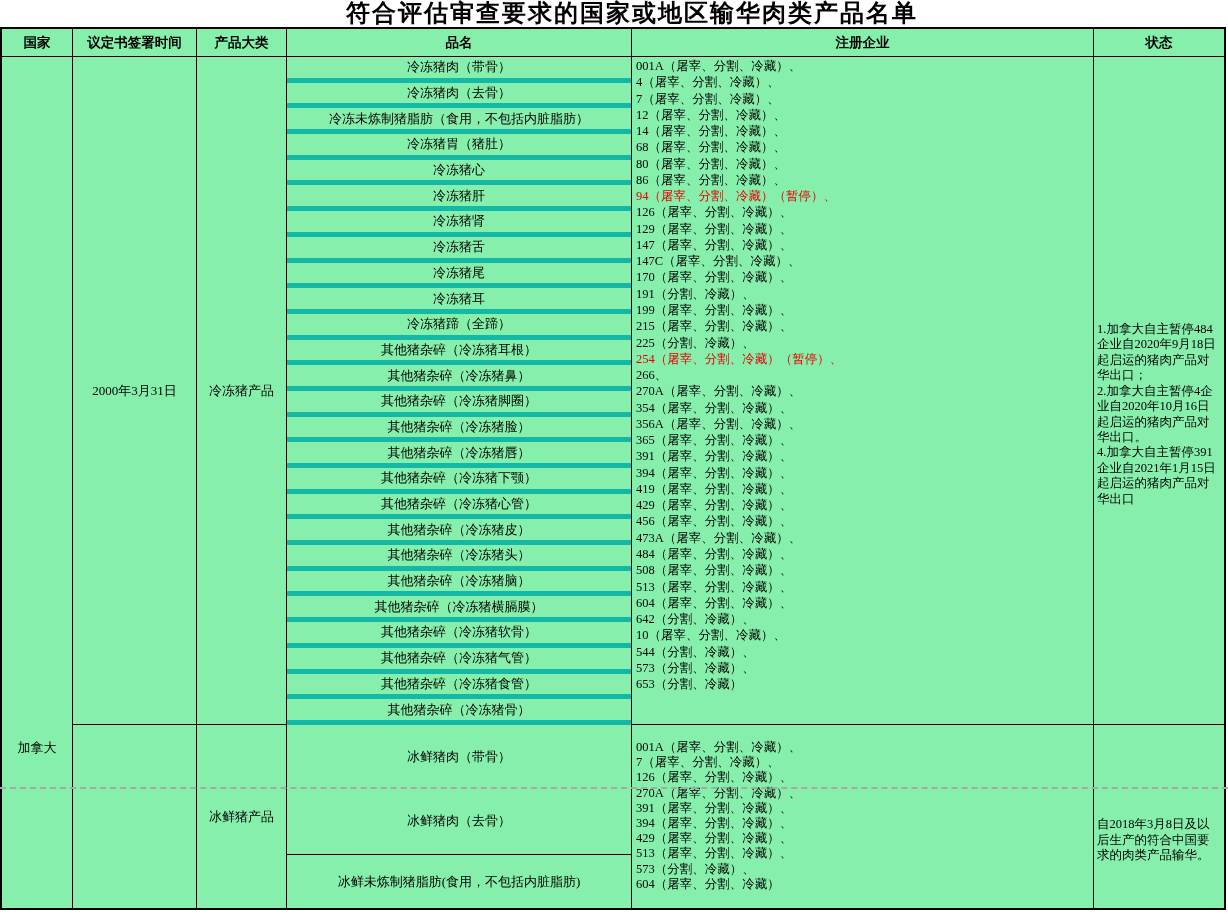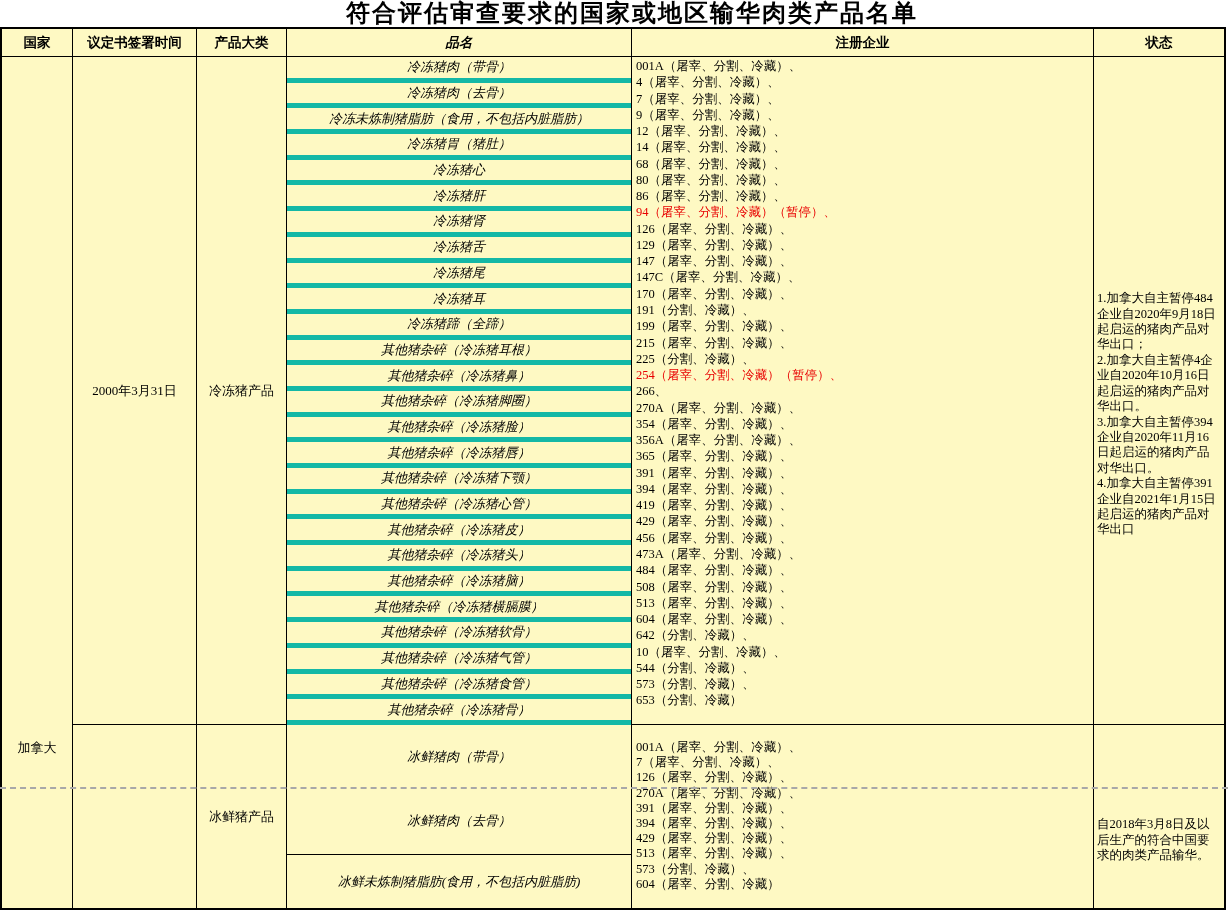--- a/index.html
+++ b/index.html
@@ -1,30 +1,30 @@
 <!DOCTYPE html>
 <html><head>
 <meta charset="utf-8">
 <style>
   html,body{margin:0;padding:0;background:#fff;}
   .page{position:relative;width:1228px;height:919px;background:#fff;overflow:hidden;
         font-family:"Liberation Serif","DejaVu Serif",serif;color:#000;padding-left:36px;}
   .title{position:absolute;top:0;left:0;width:100%;height:27px;text-align:center;
          font-size:24px;font-weight:bold;letter-spacing:2px;line-height:26px;white-space:nowrap;}
   .tbl{position:absolute;top:27px;left:0;width:1226px;height:883px;border:2px solid #000;
-       box-sizing:border-box;display:flex;flex-direction:column;background:#fef9c3;}
+       box-sizing:border-box;display:flex;flex-direction:column;background:#86efac;}
   .thead{display:flex;height:28px;flex:none;}
   .th{box-sizing:border-box;border-right:1px solid #000;border-bottom:1px solid #000;
       display:flex;align-items:center;justify-content:center;font-weight:bold;font-size:13.5px;}
   .tbody{display:flex;flex:1;min-height:0;}
   .col{box-sizing:border-box;border-right:1px solid #000;position:relative;display:flex;flex-direction:column;}
   .c-country{width:71px;}
   .c-time{width:124px;}
   .c-cat{width:90px;text-align:right;}
-  .c-name{width:345px;font-style:italic;}
+  .c-name{width:345px;}
   .c-ent{width:462px;}
   .c-status{width:130px;border-right:none;}
   .cell-top{box-sizing:border-box;height:668px;border-bottom:1px solid #000;
             display:flex;align-items:center;justify-content:center;font-size:13px;}
   .cell-bottom{box-sizing:border-box;height:183px;display:flex;align-items:center;justify-content:center;font-size:13px;}
   .country-label{position:absolute;top:682px;left:0;width:100%;text-align:center;font-size:13px;}
   
   .rows-frozen{box-sizing:border-box;height:668px;display:flex;flex-direction:column;}
   .p-row{box-sizing:border-box;flex:1;border-bottom:5px solid #14b8a6;display:flex;
          align-items:center;justify-content:center;font-size:13px;white-space:nowrap;}
@@ -112,21 +112,20 @@
             <div class="f-row f-row2">冰鲜猪肉（去骨）</div>
             <div class="f-row f-row3">冰鲜未炼制猪脂肪(食用，不包括内脏脂肪)</div>
           </div>
       </div>
 
       <div class="col c-ent">
         <div class="ent-top" id="frozen-enterprises">
             <div class="ent-line">001A（屠宰、分割、冷藏）、</div>
             <div class="ent-line">4（屠宰、分割、冷藏）、</div>
             <div class="ent-line">7（屠宰、分割、冷藏）、</div>
-            <div class="ent-line">9（屠宰、分割、冷藏）、</div>
             <div class="ent-line">12（屠宰、分割、冷藏）、</div>
             <div class="ent-line">14（屠宰、分割、冷藏）、</div>
             <div class="ent-line">68（屠宰、分割、冷藏）、</div>
             <div class="ent-line">80（屠宰、分割、冷藏）、</div>
             <div class="ent-line">86（屠宰、分割、冷藏）、</div>
             <div class="ent-line red">94（屠宰、分割、冷藏）（暂停）、</div>
             <div class="ent-line">126（屠宰、分割、冷藏）、</div>
             <div class="ent-line">129（屠宰、分割、冷藏）、</div>
             <div class="ent-line">147（屠宰、分割、冷藏）、</div>
             <div class="ent-line">147C（屠宰、分割、冷藏）、</div>
@@ -169,21 +168,20 @@
             <div class="ent-line">573（分割、冷藏）、</div>
             <div class="ent-line">604（屠宰、分割、冷藏）</div>
           </div>
       </div>
 
       <div class="col c-status">
         <div class="st-top">
           <div class="st-text" id="frozen-status">
               <div class="st-item">1.加拿大自主暂停484企业自2020年9月18日起启运的猪肉产品对华出口；</div>
               <div class="st-item">2.加拿大自主暂停4企业自2020年10月16日起启运的猪肉产品对华出口。</div>
-              <div class="st-item">3.加拿大自主暂停394企业自2020年11月16日起启运的猪肉产品对华出口。</div>
               <div class="st-item">4.加拿大自主暂停391企业自2021年1月15日起启运的猪肉产品对华出口</div>
             </div>
         </div>
         <div class="st-bottom">
           <div class="st-text" id="fresh-status">
               <div class="st-item">自2018年3月8日及以后生产的符合中国要求的肉类产品输华。</div>
             </div>
         </div>
       </div>
     </div>

